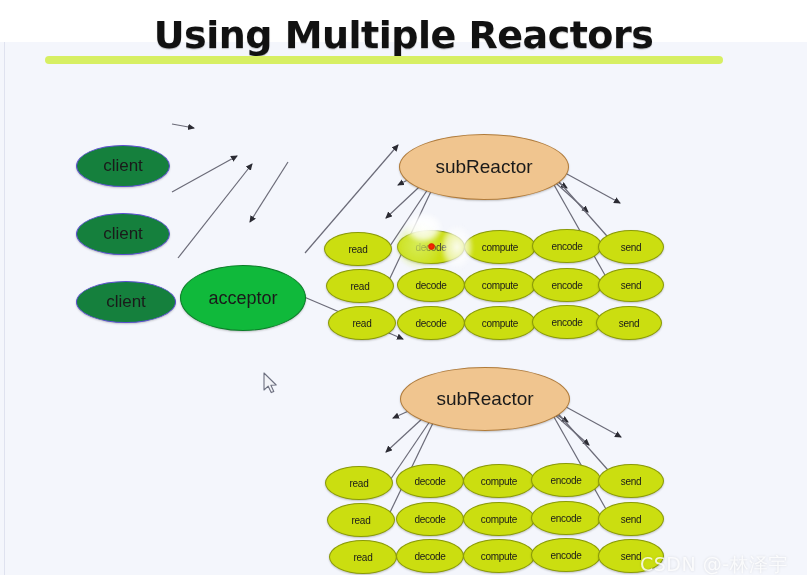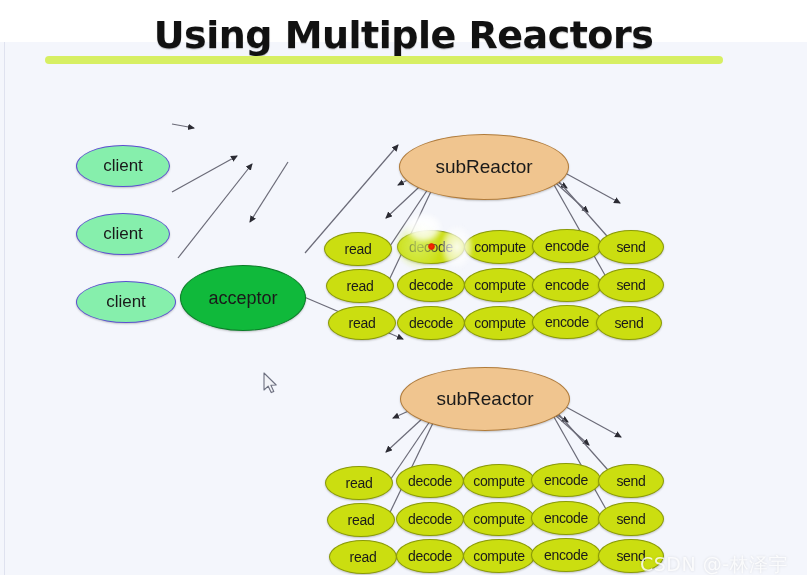--- a/index.html
+++ b/index.html
@@ -78,38 +78,38 @@
     border-radius: 50%;
     box-sizing: border-box;
     font-family: "Liberation Sans", sans-serif;
     color: #1a1a1a;
     text-align: center;
     white-space: nowrap;
     overflow: hidden;
     box-shadow: 0 1px 2px rgba(0,0,0,0.22);
   }
   .node.client {
-    background: #86efac;
+    background: #15803d;
     border: 1px solid #5b4fd0;
     font-size: 17px;
   }
   .node.reactor {
     background: #f0c58f;
     border: 1px solid #b07b3a;
     font-size: 19px;
   }
   .node.acceptor {
     background: #10b93b;
     border: 1px solid #0b7d28;
     font-size: 18px;
   }
   .node.task {
     background: #cbde10;
     border: 1px solid #8a9a08;
-    font-size: 14px;
+    font-size: 10px;
     letter-spacing: -0.3px;
   }
   
   #artifact {
     position: absolute;
     left: 392px; top: 206px;
     width: 66px; height: 72px;
     background:
       radial-gradient(ellipse 28px 22px at 48% 30%, rgba(255,255,255,0.95) 0%, rgba(255,255,255,0.75) 45%, rgba(255,255,255,0) 72%),
       radial-gradient(ellipse 30px 30px at 40% 55%, rgba(215,239,99,0.85) 0%, rgba(215,239,99,0.35) 55%, rgba(215,239,99,0) 80%);

